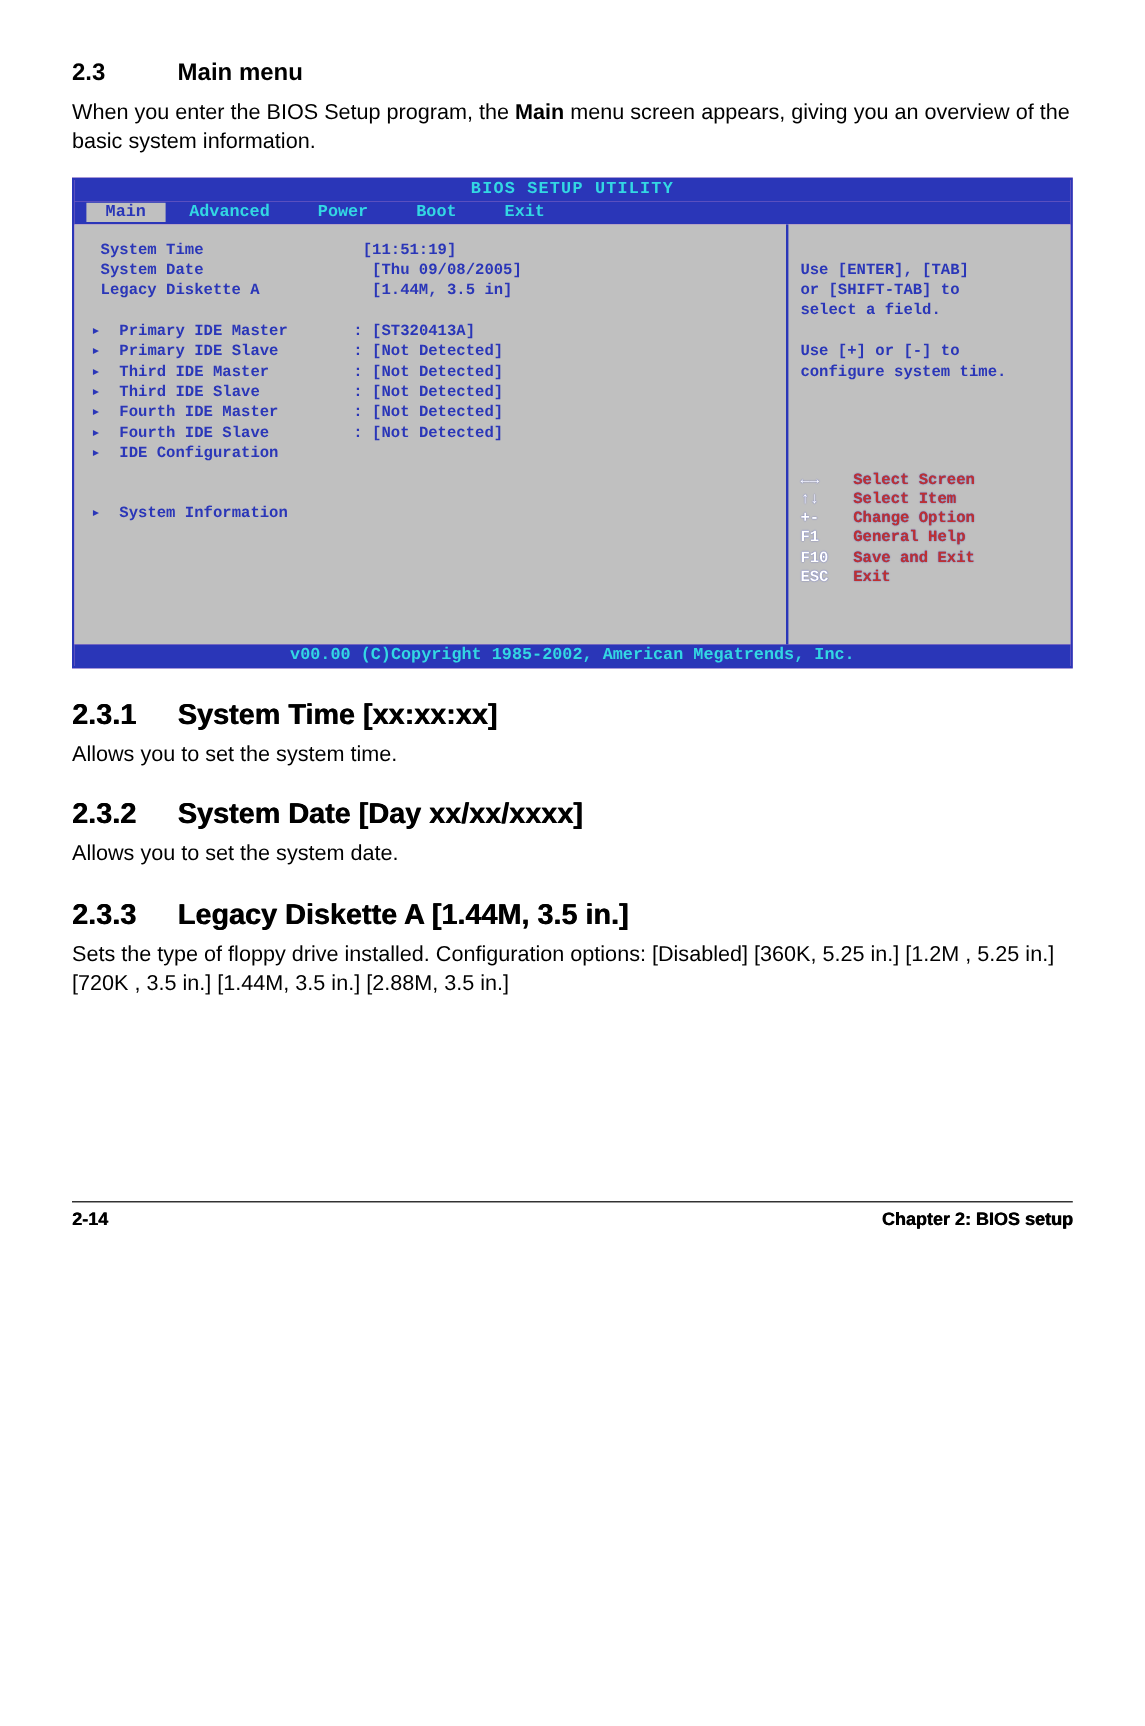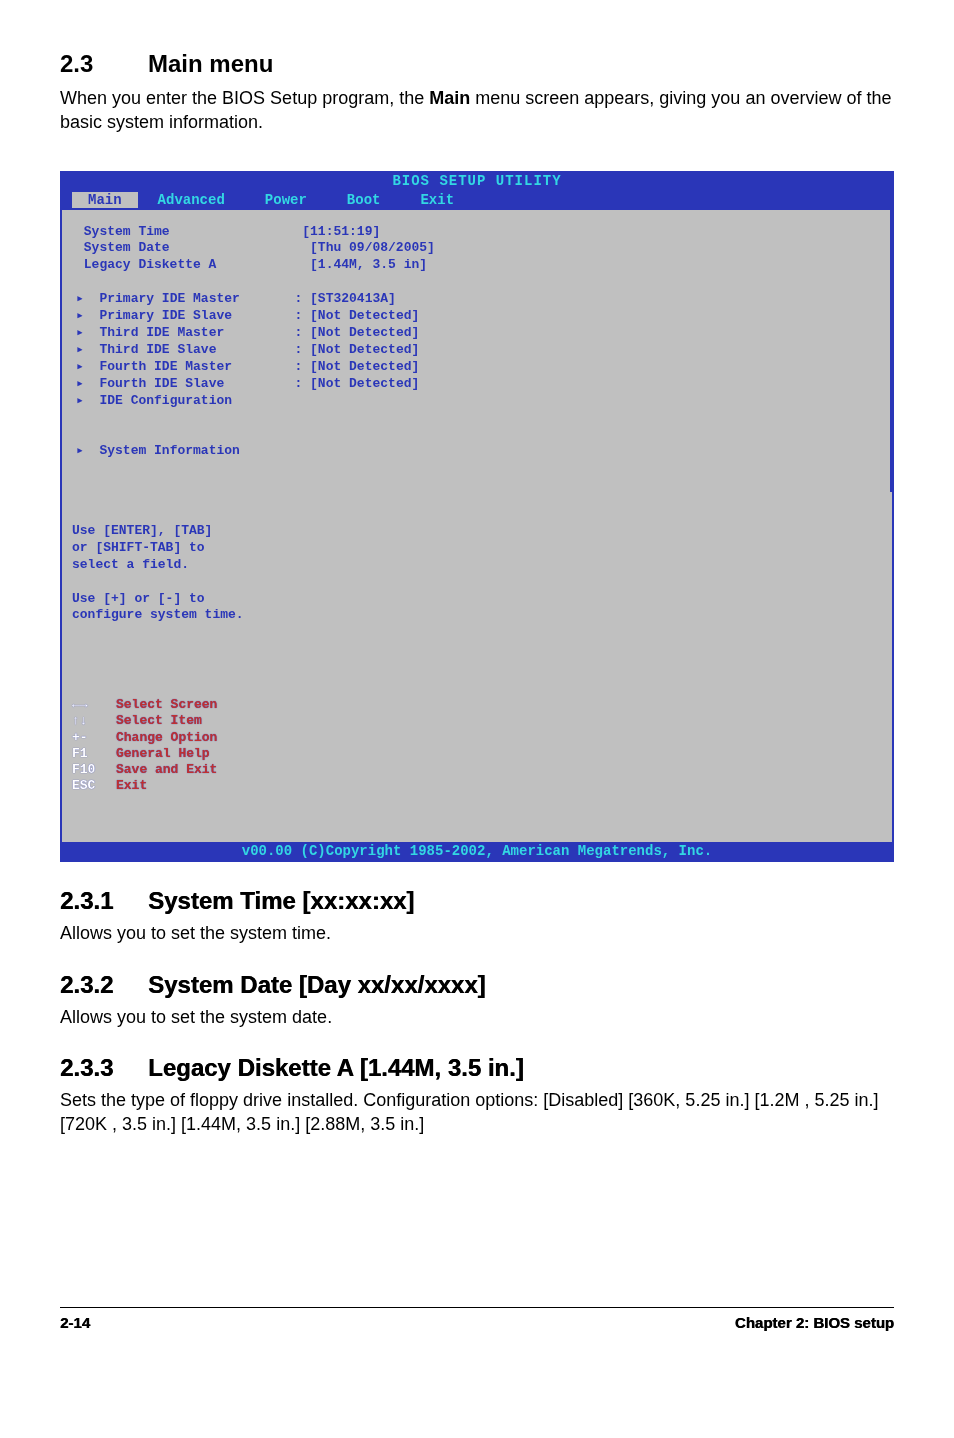--- a/index.html
+++ b/index.html
@@ -4,23 +4,23 @@
 <style>
   * { box-sizing: border-box; }
   body {
     margin: 0;
     background: #fff;
     font-family: Arial, Helvetica, sans-serif;
     color: #000;
     width: 954px;
   }
   .page { padding: 50px 60px 20px 60px; }
-  .h1-line { display: flex; align-items: flex-start; font-weight: bold; font-size: 24px; margin-bottom: 8px; }
+  .h1-line { display: flex; align-items: flex-start; font-weight: bold; font-size: 20px; margin-bottom: 8px; }
   .h1-num { width: 88px; }
-  .body-text { font-size: 18px; line-height: 1.35; margin: 4px 0 36px 0; }
+  .body-text { font-size: 18px; line-height: 1.35; margin: 4px 0 18px 0; }
   b { font-weight: bold; }
 
   .note-row { display: flex; align-items: flex-start; margin-bottom: 26px; margin-top:18px;}
   .note-icon { width: 68px; flex: none; display:flex; align-items:flex-start; justify-content:center; padding-top:2px;}
   .note-icon svg { width: 46px; height: 30px; }
   .note-text { font-size: 18px; line-height: 1.35; }
 
   .bios-outer {
     border: 2px solid #2a36b8;
     margin-bottom: 22px;
@@ -42,21 +42,20 @@
     padding:1px 10px 2px 10px;
     font-family:"Courier New",monospace;
     font-size:14px;
     font-weight:bold;
   }
   .bios-tab { color:#33d7e3; padding:0 20px; }
   .bios-tab.active { background:#c0c0c0; color:#2a36b8; padding:0 16px; }
   .bios-body {
     display:flex;
     background:#c0c0c0;
-    flex-direction:column;
   }
   .bios-left {
     flex:1;
     font-family:"Courier New",monospace;
     font-size:13px;
     font-weight:bold;
     color:#2a36b8;
     padding:14px 10px 32px 14px;
     border-right:2px solid #2a36b8;
     line-height:1.3;

